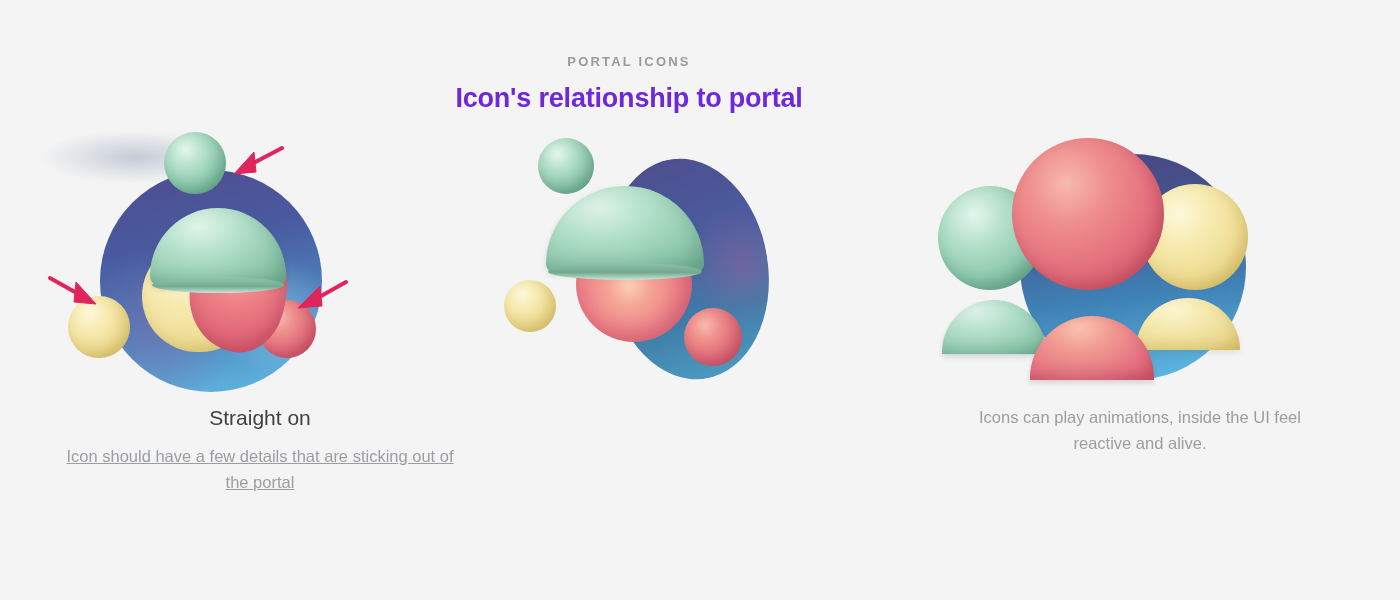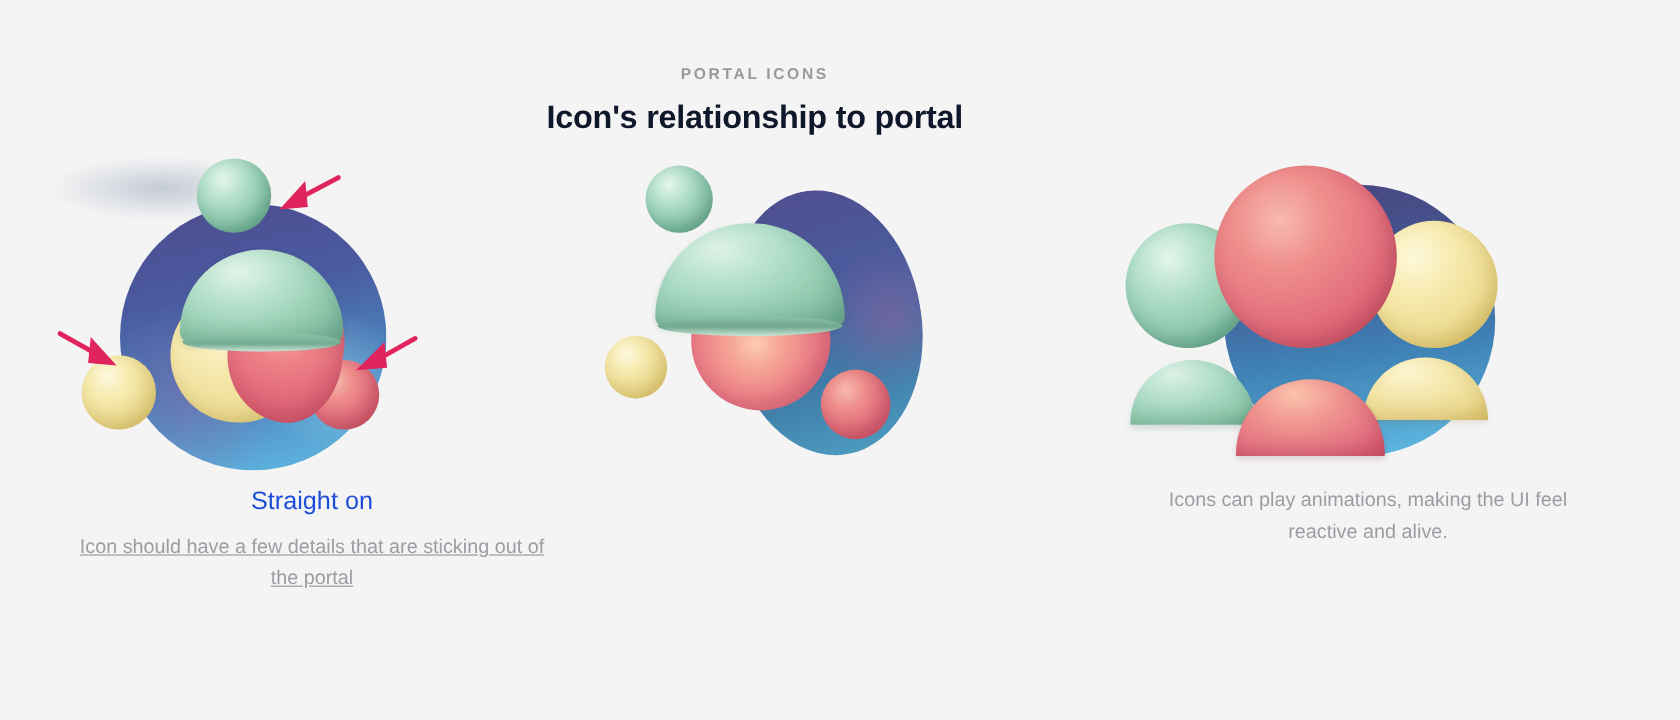--- a/index.html
+++ b/index.html
@@ -12,33 +12,33 @@
   .page { position:relative; width:1232px; height:600px; background:#f4f4f4;padding-left:26px; }
 
   
   .header { width:100%; text-align:center; padding-top:54px; }
   .eyebrow {
     font-size:13px; font-weight:bold; letter-spacing:2.2px;
     color:#9a9a9a; text-transform:uppercase; line-height:1.2;
   }
   .title {
     margin-top:12px; font-size:27px; font-weight:bold;
-    color:#0f172a; letter-spacing:-0.2px; line-height:1.25;
+    color:#6d28d9; letter-spacing:-0.2px; line-height:1.25;
   }
 
   
   .panels {
     position:absolute; top:130px; left:0; width:1400px; height:430px;
     display:flex; justify-content:space-between; padding:0 40px;
   }
   .panel { width:440px; display:flex; flex-direction:column; align-items:center; }
   .art { position:relative; width:440px; height:275px; }
   .caption { width:100%; text-align:center; }
   .cap-title {
-    font-size:21px; color:#1d4ed8; font-weight:normal;
+    font-size:21px; color:#404040; font-weight:normal;
     line-height:1.2; margin-bottom:14px;
   }
   .cap-body {
     font-size:16.5px; color:#9a9ea3; line-height:1.55; font-weight:normal;
   }
 
   
   .sphere {
     position:absolute; border-radius:50%;
   }
@@ -257,18 +257,18 @@
         <div class="dome-base dome-yellow p3-d-yellow"></div>
         <div class="dome-base dome-red p3-d-red"></div>
 
         <div class="sphere sph-green p3-s-green"></div>
         <div class="sphere sph-yellow p3-s-yellow"></div>
         <div class="sphere sph-red p3-s-red"></div>
 
       </div>
 
       <div class="caption">
-        <div class="cap-body" style="padding:0 28px;">Icons can play animations, making the UI feel reactive and alive.</div>
+        <div class="cap-body" style="padding:0 28px;">Icons can play animations, inside the UI feel reactive and alive.</div>
       </div>
     </div>
 
   </div>
 </div>
 
 </body></html>

